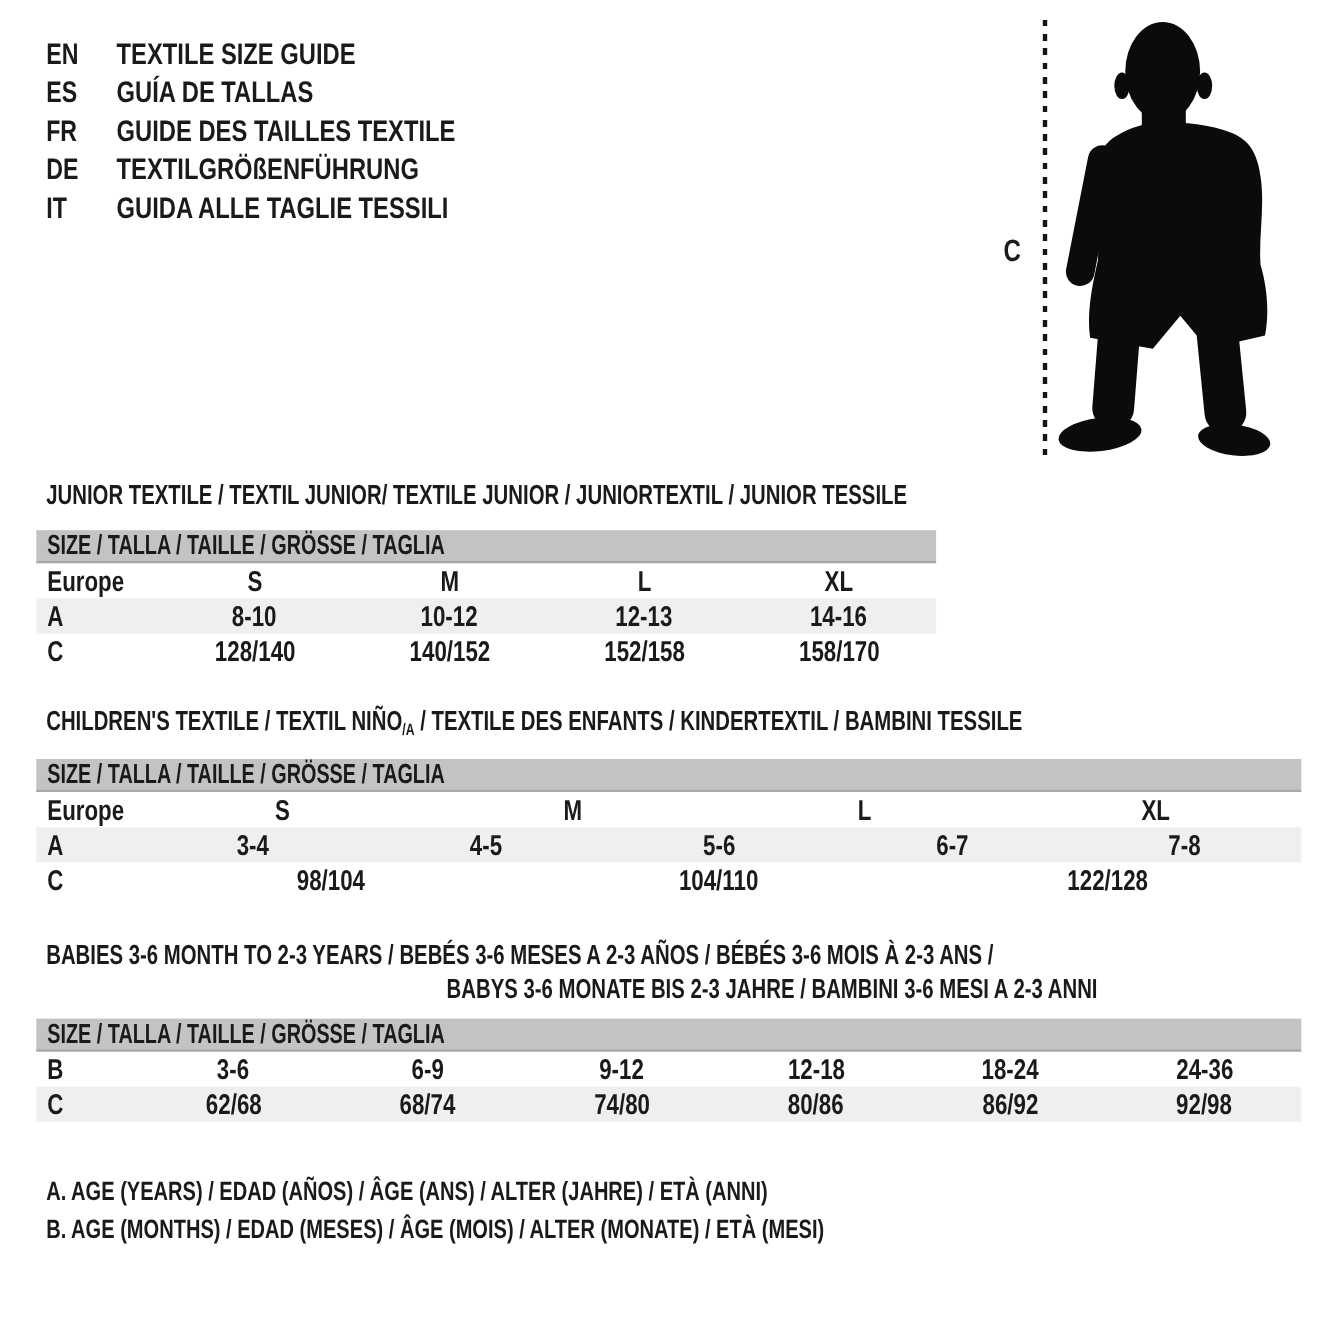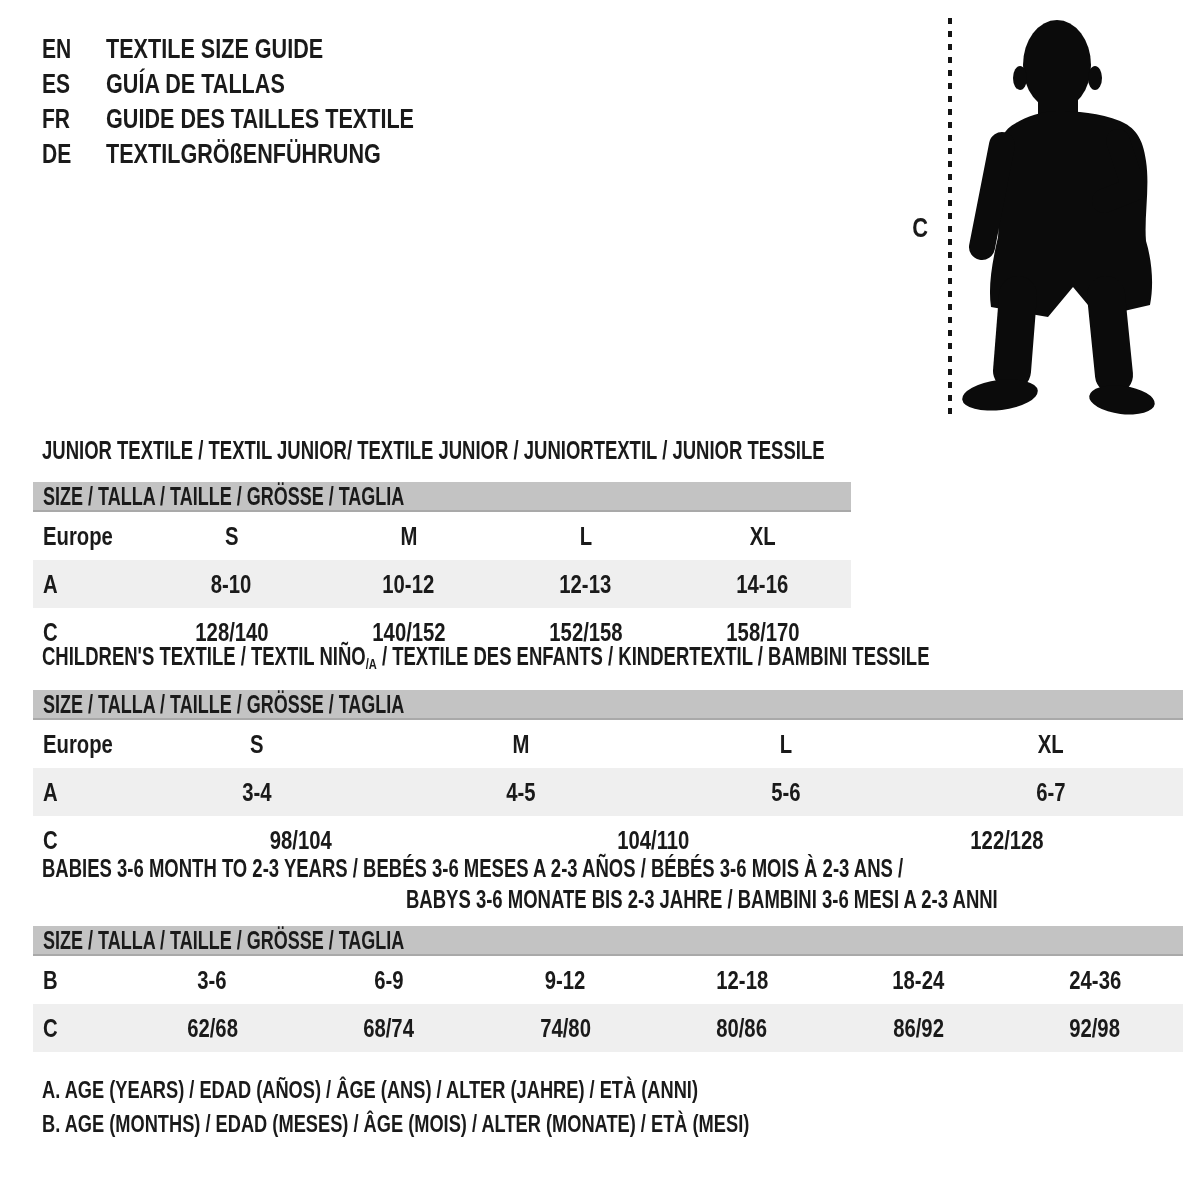--- a/index.html
+++ b/index.html
@@ -36,30 +36,30 @@
   
   .size-table{position:absolute;left:33px;}
   .size-table.junior{width:818px;}
   .size-table.wide{width:1150px;}
   .bar{
     height:30px;background:#c3c3c3;border-bottom:2px solid #a9a9a9;
     display:flex;align-items:center;padding-left:10px;box-sizing:border-box;
     font-size:25px;
   }
   .bar .cnd-l{--sx:.72;}
-  .trow{display:flex;height:48px;align-items:center;font-size:26px;}
+  .trow{display:flex;height:32px;align-items:center;font-size:26px;}
   .trow.alt{background:#efefef;}
   .rlabel{padding-left:10px;box-sizing:border-box;}
   .junior .rlabel{width:110px;}
   .wide .rlabel{width:91px;}
   .cell{flex:1;text-align:center;}
 
   
   .legend{position:absolute;left:42px;top:1070px;font-size:24px;}
-  .legend-line{height:34px;display:flex;align-items:flex-end;}
+  .legend-line{height:34px;display:flex;align-items:flex-start;}
   .legend .cnd-l{--sx:.76;}
 </style>
 </head>
 <body>
 
 <div class="lang-block">
   <div class="lang-row">
     <span class="lang-code"><span class="cnd-l">EN</span></span>
     <span class="lang-label cnd-l">TEXTILE SIZE GUIDE</span>
   </div>
@@ -67,20 +67,24 @@
     <span class="lang-code"><span class="cnd-l">ES</span></span>
     <span class="lang-label cnd-l">GUÍA DE TALLAS</span>
   </div>
   <div class="lang-row">
     <span class="lang-code"><span class="cnd-l">FR</span></span>
     <span class="lang-label cnd-l">GUIDE DES TAILLES TEXTILE</span>
   </div>
   <div class="lang-row">
     <span class="lang-code"><span class="cnd-l">DE</span></span>
     <span class="lang-label cnd-l">TEXTILGRÖßENFÜHRUNG</span>
+  </div>
+  <div class="lang-row">
+    <span class="lang-code"><span class="cnd-l">IT</span></span>
+    <span class="lang-label cnd-l">GUIDA ALLE TAGLIE TESSILI</span>
   </div>
 </div>
 
 <div class="figure">
   <span class="measure-label cnd-c">C</span>
   <div class="measure-line"></div>
   <svg class="baby-svg" viewBox="0 0 200 405" width="200" height="405" aria-hidden="true">
     <g fill="#0b0b0b" stroke="none">
       <ellipse cx="99" cy="50" rx="34" ry="45"></ellipse>
       <ellipse cx="62" cy="63" rx="7" ry="12"></ellipse>
@@ -144,20 +148,21 @@
     <div class="cell"><span class="cnd-c">M</span></div>
     <div class="cell"><span class="cnd-c">L</span></div>
     <div class="cell"><span class="cnd-c">XL</span></div>
   </div>
   <div class="trow alt">
     <div class="rlabel"><span class="cnd-l">A</span></div>
     <div class="cell"><span class="cnd-c">3-4</span></div>
     <div class="cell"><span class="cnd-c">4-5</span></div>
     <div class="cell"><span class="cnd-c">5-6</span></div>
     <div class="cell"><span class="cnd-c">6-7</span></div>
+    <div class="cell"><span class="cnd-c">7-8</span></div>
   </div>
   <div class="trow">
     <div class="rlabel"><span class="cnd-l">C</span></div>
     <div class="cell"><span class="cnd-c">98/104</span></div>
     <div class="cell"><span class="cnd-c">104/110</span></div>
     <div class="cell"><span class="cnd-c">122/128</span></div>
   </div>
 </div>
 
 <div class="t-title" style="top:853px;">

